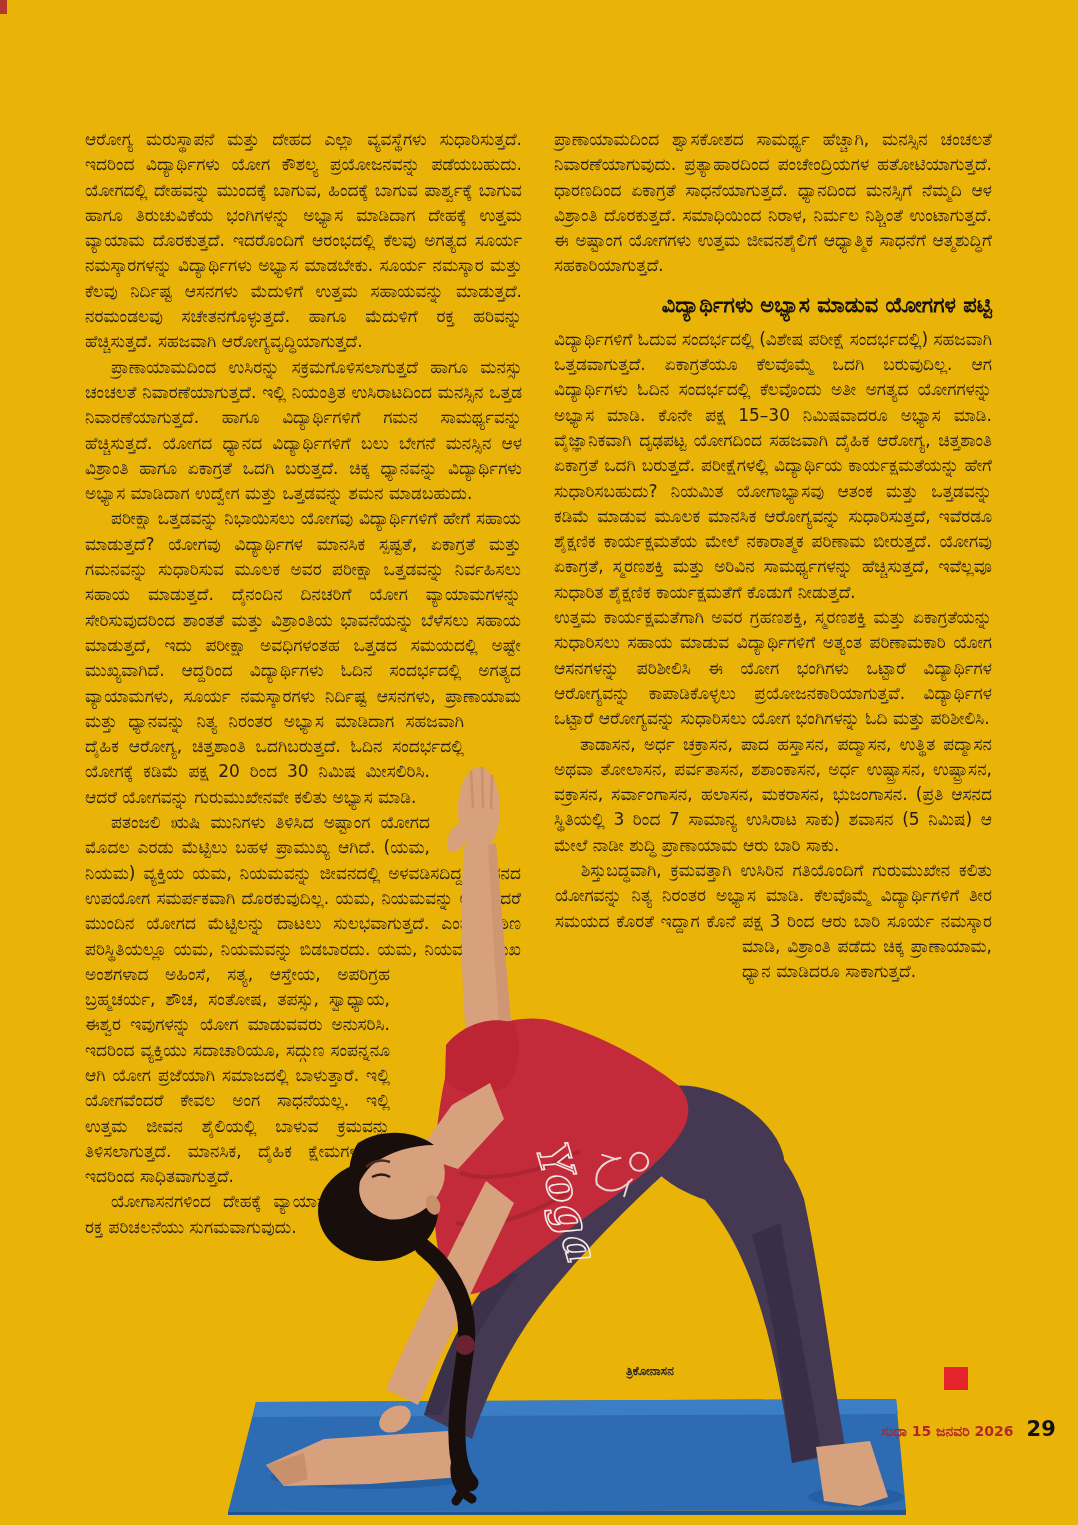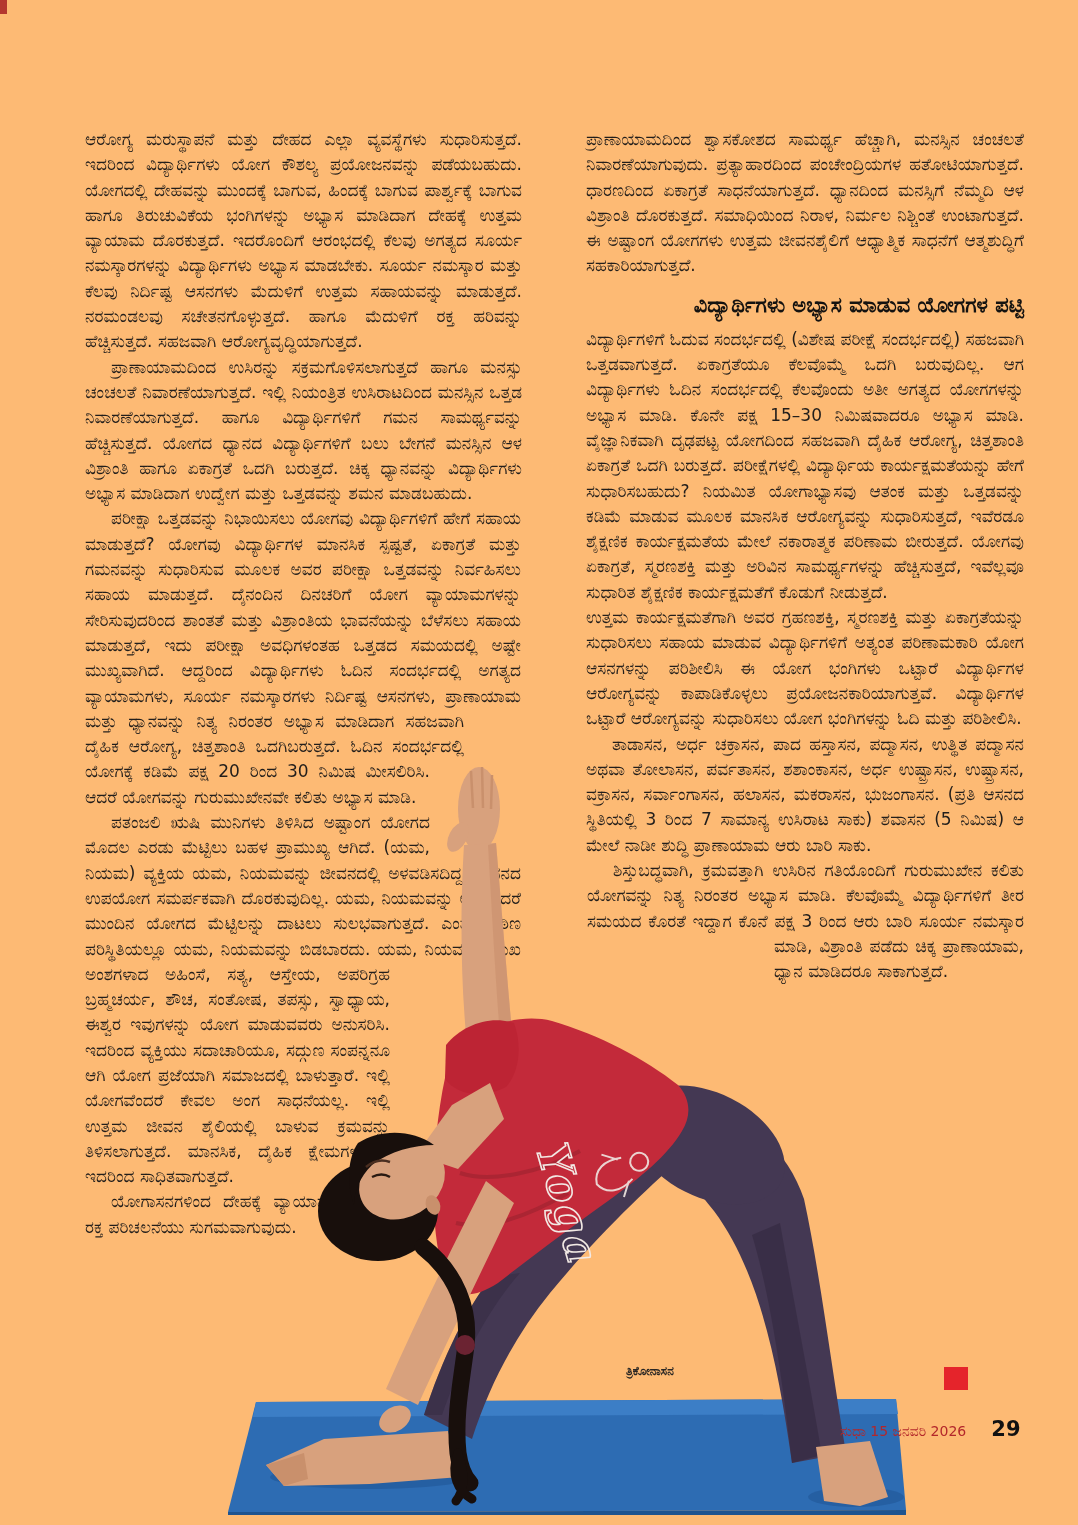--- a/index.html
+++ b/index.html
@@ -1,34 +1,34 @@
 <!DOCTYPE html>
 <html><head>
 <meta charset="utf-8">
 <style>
   html,body{margin:0;padding:0;}
   body{background:#888;}
   #page{
     position:relative;
     width:1078px;height:1525px;
     margin:0 auto;
-    background:#fdba74;
+    background:#eab308;
     overflow:hidden;
     font-family:"DejaVu Sans","Liberation Sans",sans-serif;
     color:#221e1b;
   }
   .col{
     position:absolute;
     font-size:17px;
     line-height:25.3px;
     text-align:justify;
     letter-spacing:0;
   }
   #left-col{left:85px;top:127px;width:437px;}
-  #right-col{left:554px;top:127px;width:438px;margin-left:32px;}
+  #right-col{left:554px;top:127px;width:438px;}
   .col p{margin:0;text-indent:26px;}
   .col p.noindent{text-indent:0;}
   .col h2{
     margin:13px 0 9px 0;
     font-size:21px;
     line-height:26px;
     font-weight:bold;
     color:#141210;
     text-align:right;
   }
@@ -46,25 +46,25 @@
   }
   #caption{
     position:absolute;left:626px;top:1364px;
     font-size:12px;font-weight:600;color:#2a2724;
   }
   #footer{
     position:absolute;left:840px;top:1417px;
     white-space:nowrap;
   }
   #footer .issue{
-    font-size:14px;font-weight:normal;color:#b3272b;
+    font-size:14px;font-weight:bold;color:#b3272b;margin-left:41px;
   }
   #footer .pageno{
     font-size:21px;font-weight:bold;color:#111;
-    margin-left:20px;
+    margin-left:8px;
   }
   #end-mark{
     position:absolute;left:944px;top:1367px;width:24px;height:23px;
     background:#e5242b;
   }
 </style>
 </head>
 <body>
 
 <div id="page">

